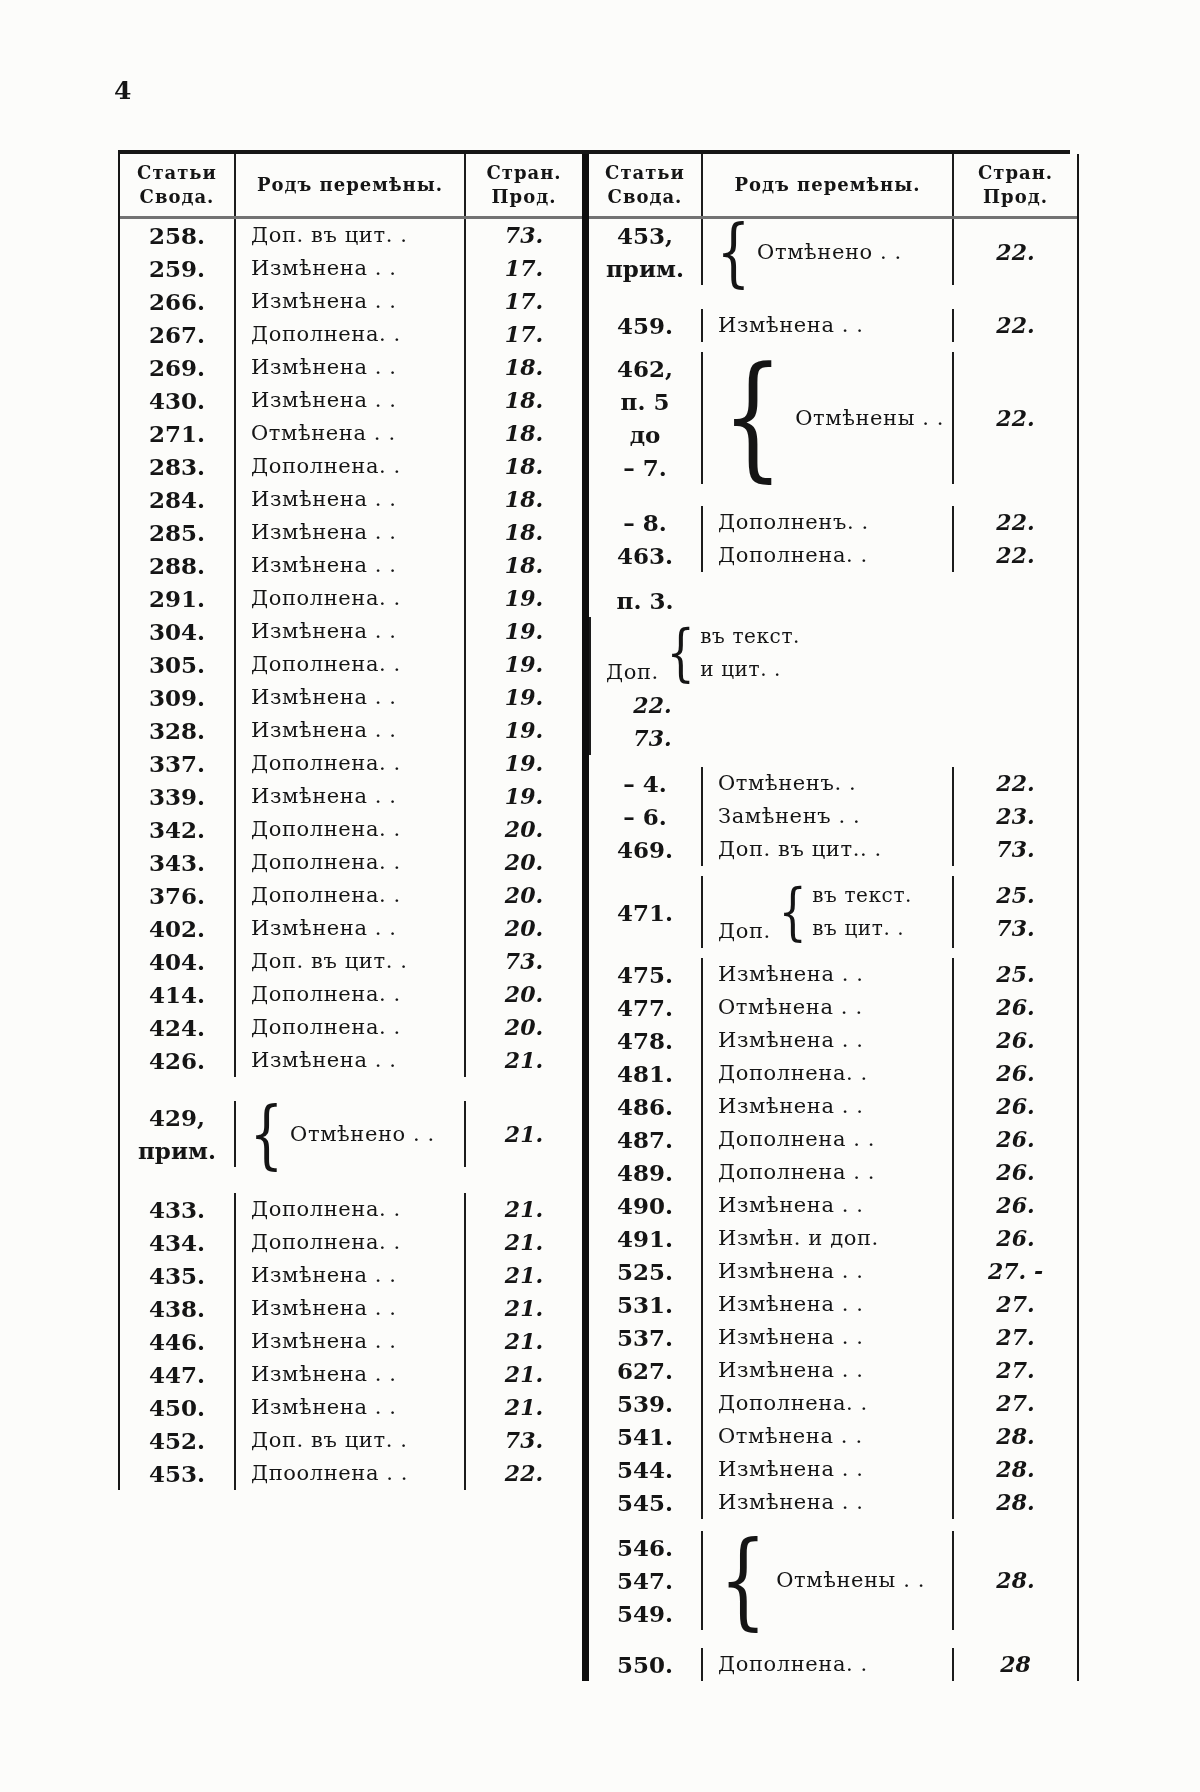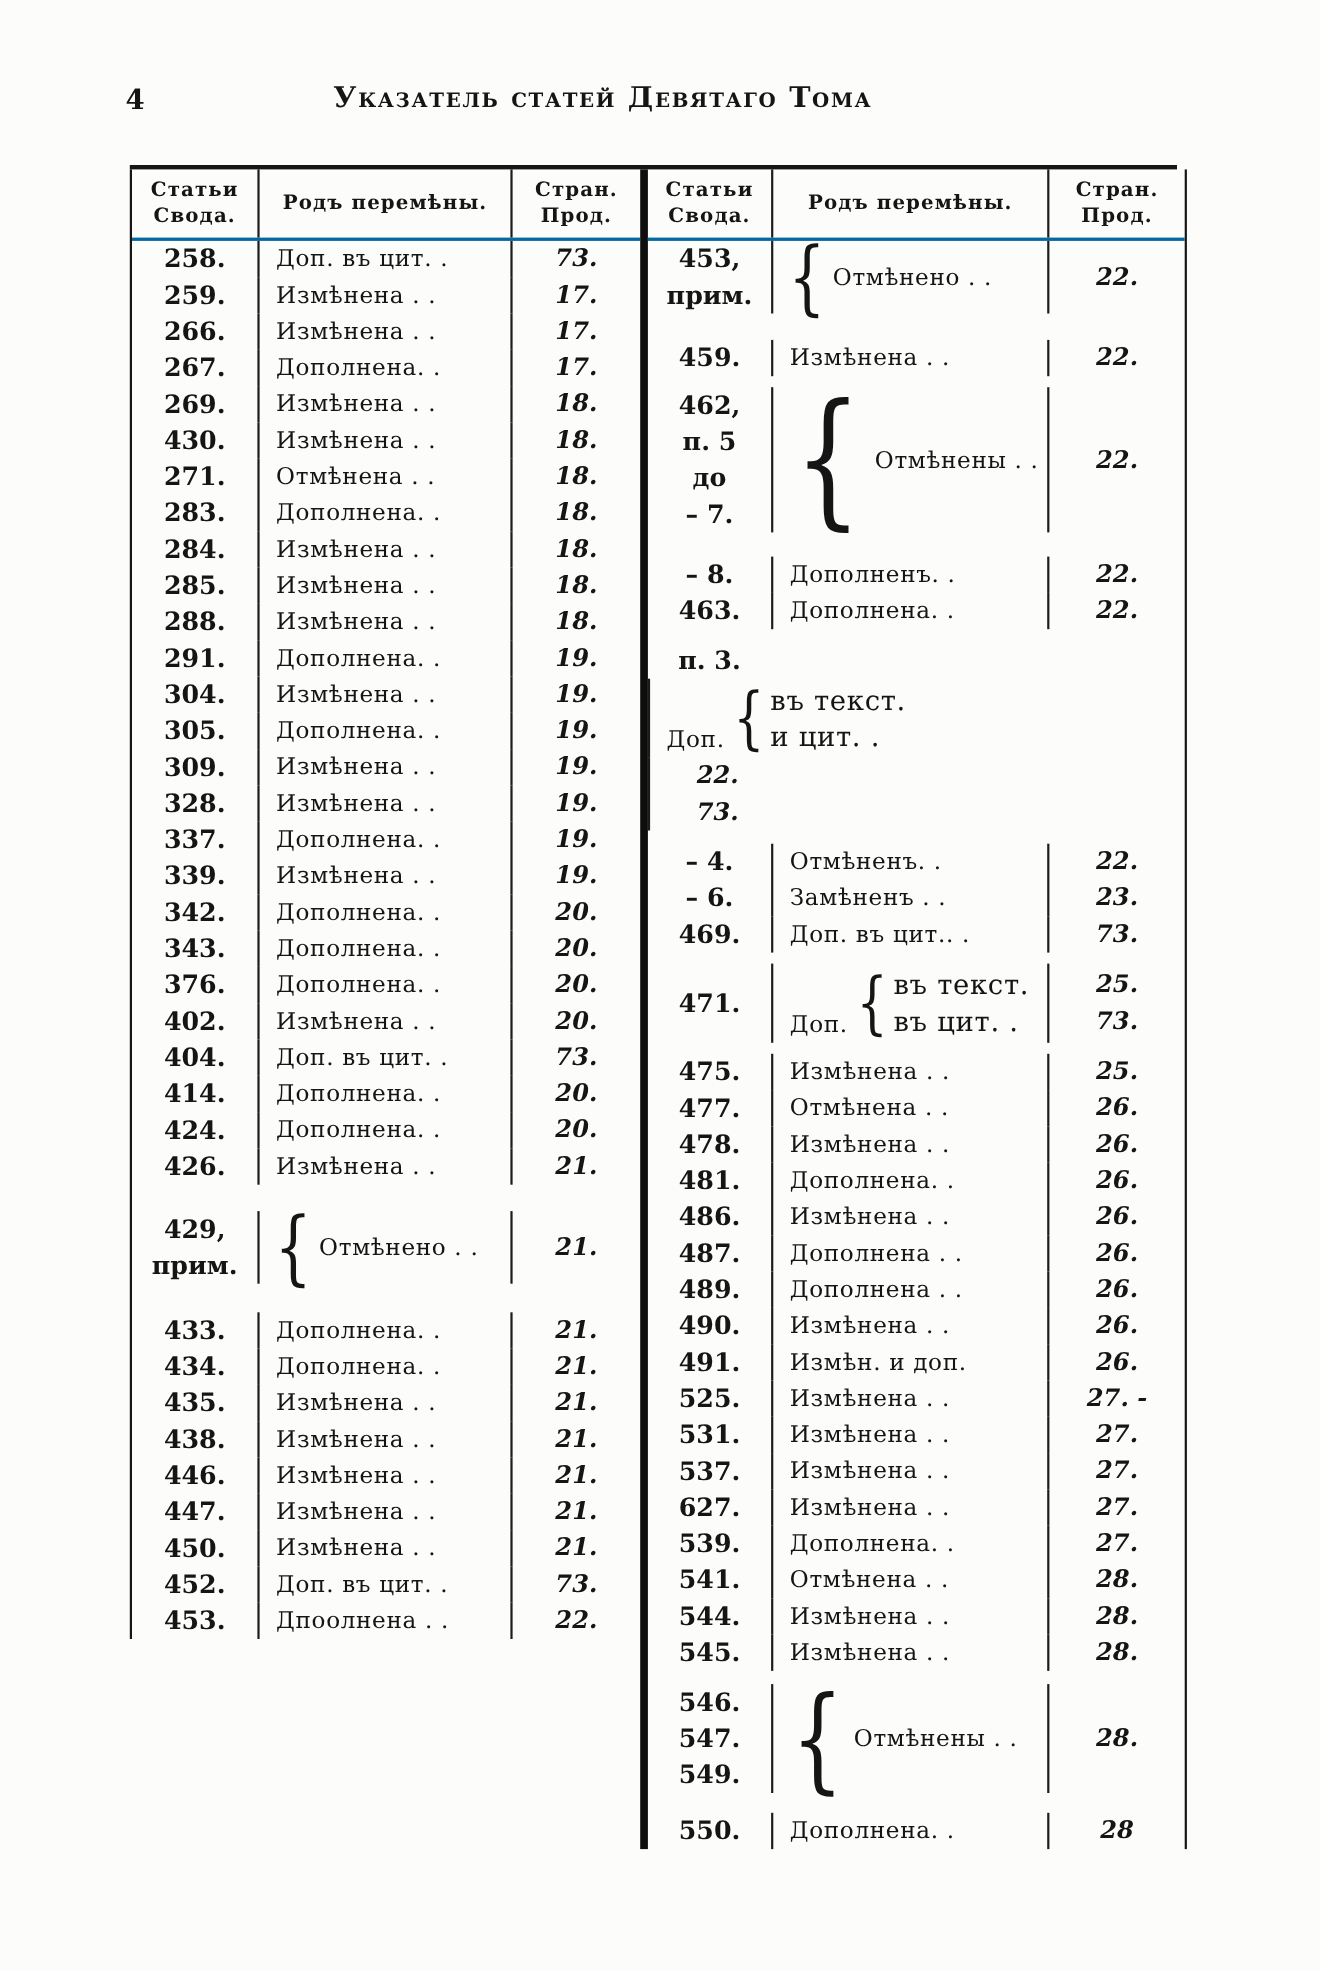--- a/index.html
+++ b/index.html
@@ -34,21 +34,21 @@
     width:462px;
     border-left:2px solid #161616;
   }
   .panel-right{
     width:488px;
     border-left:7px solid #0e0e0e;
     border-right:2px solid #161616;
   }
   .hrow{
     display:flex;align-items:stretch;
-    border-bottom:3px solid #0369a1;
+    border-bottom:3px solid #737373;
     min-height:62px;
   }
   .row{display:flex;align-items:stretch;min-height:33px;}
   .cn,.cc,.cp{box-sizing:border-box;}
   .cn{
     display:flex;flex-direction:column;justify-content:center;
     text-align:center;
     font-weight:bold;font-size:23px;line-height:33px;
   }
   .cc{
@@ -82,39 +82,38 @@
   .brace{
     font-weight:400;
     display:inline-block;
     transform:scaleX(0.72);
     line-height:0.85;
     margin-left:-8px;margin-right:0px;
     letter-spacing:0;
   }
   .split-lines{
     display:flex;flex-direction:column;justify-content:center;
-    font-size:25px;line-height:33px;
+    font-size:20px;line-height:33px;
   }
   .split-pre{margin-right:2px;margin-top:39px;}
   .watermark{
     position:absolute;left:0;top:1688px;width:1012px;
     text-align:right;
     color:#8d8d8d;
     font-size:28px;
     font-family:"Liberation Serif","DejaVu Serif",serif;
   }
 </style>
 </head>
 <body>
 
 <div class="page">
 
   <div class="page-number">4</div>
 
-  <div class="doc-title">Указатель статей Девятаго Тома</div>
 
   <div class="index-table">
 
     <div class="panel panel-left">
       <div class="hrow">
         <div class="cn hc">
           <span>Статьи</span>
           <span>Свода.</span>
         </div>
         <div class="cc hc">

